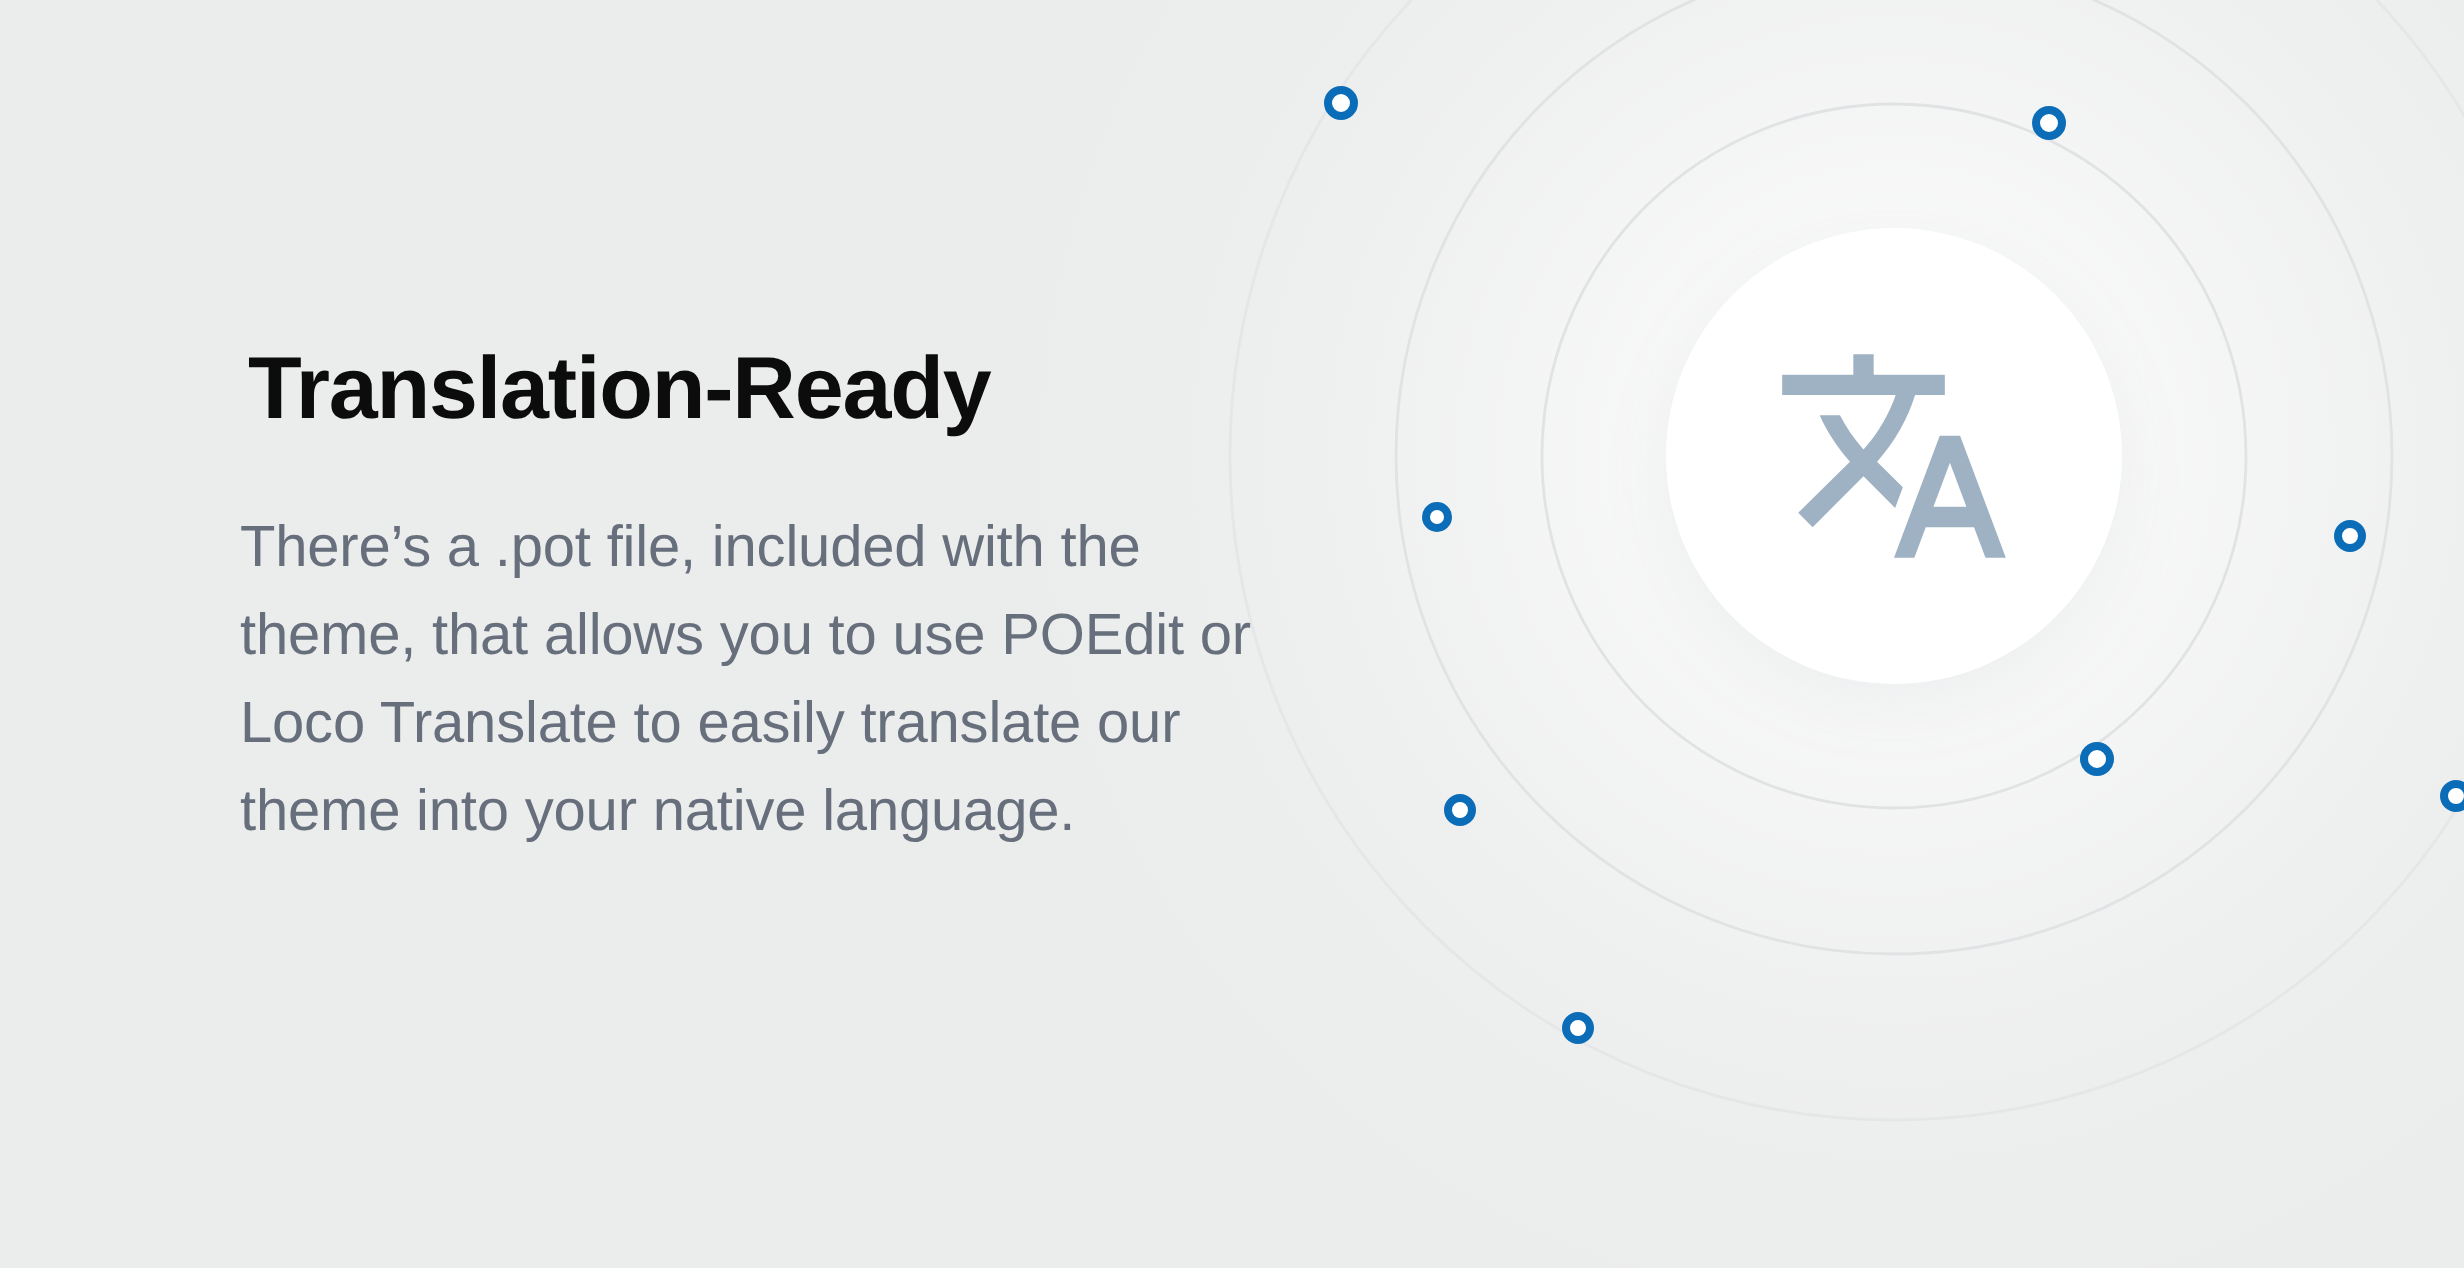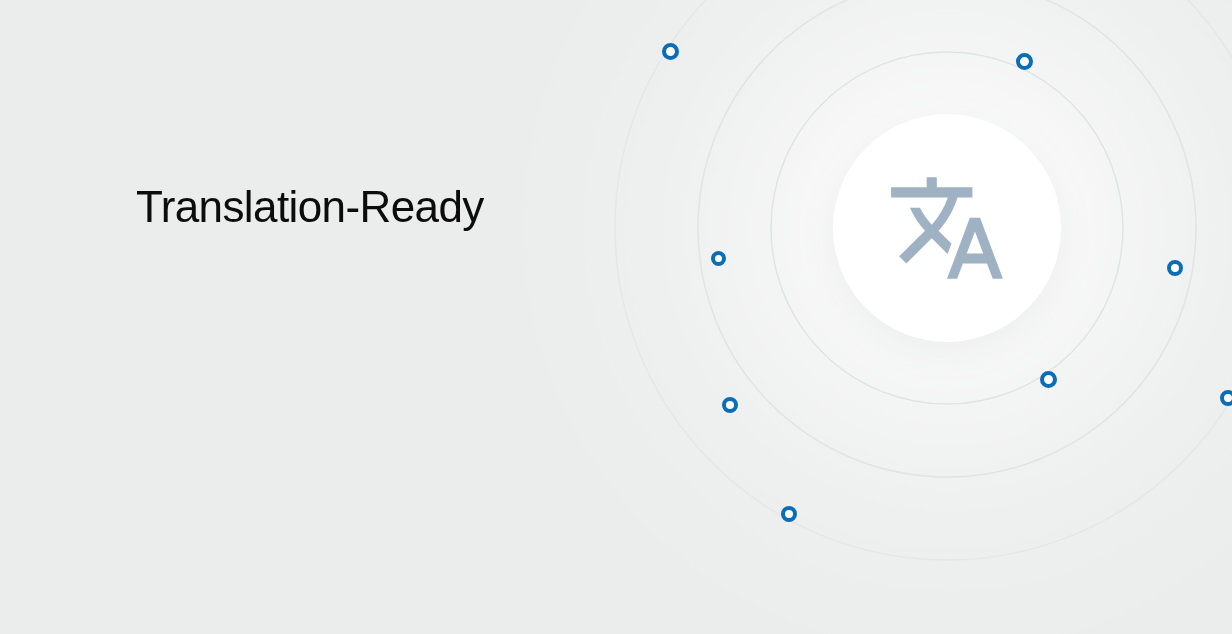--- a/index.html
+++ b/index.html
@@ -96,25 +96,25 @@
 
   
   .copy {
     position: absolute;
     left: 120px;
     top: 164px;
     width: 520px;
   }
 
   .headline {
-    margin: 16px;
+    margin: 4px;
     font-family: "Liberation Sans", sans-serif;
     font-size: 44px;
     line-height: 54px;
-    font-weight: 400;
+    font-weight: 700;
     letter-spacing: -0.6px;
     color: #0c0c0c;
     white-space: nowrap;
   }
 
   .body-copy {
     margin: 30px 0 0 0;
     font-family: "Liberation Sans", sans-serif;
     font-size: 29px;
     line-height: 44px;
@@ -150,15 +150,16 @@
     <div class="dot" style="left:710.5px; top:250.5px; width:15px; height:15px; border-width:4px;"></div>
     <div class="dot" style="left:722px; top:397px;     width:16px; height:16px; border-width:4px;"></div>
     <div class="dot" style="left:1167px; top:260px;    width:16px; height:16px; border-width:4px;"></div>
     <div class="dot" style="left:1039.5px; top:370.5px;width:17px; height:17px; border-width:4px;"></div>
     <div class="dot" style="left:1220px; top:390px;    width:16px; height:16px; border-width:4px;"></div>
     <div class="dot" style="left:781px; top:506px;     width:16px; height:16px; border-width:4px;"></div>
   </div>
 
   <div class="copy">
     <h2 class="headline">Translation-Ready</h2>
+    <p class="body-copy">There’s a .pot file, included with the theme, that allows you to use POEdit or Loco Translate to easily translate our theme into your native language.</p>
   </div>
 
 </div>
 
 </body></html>

